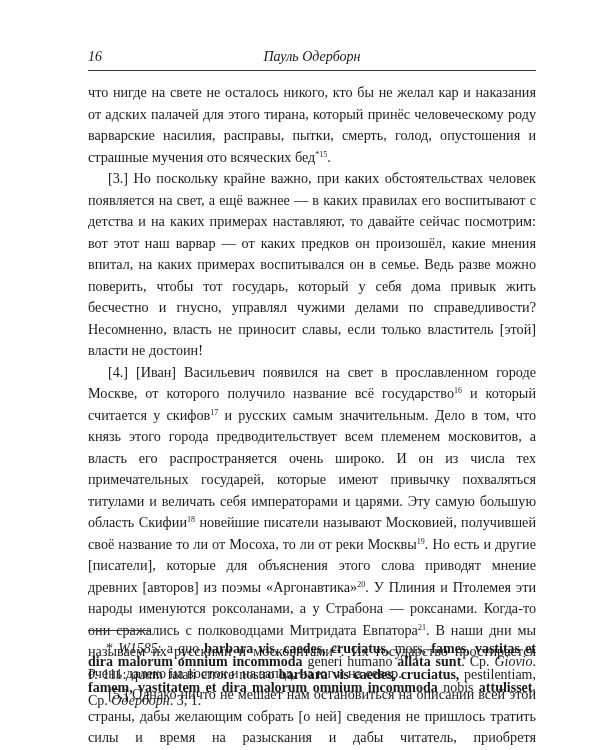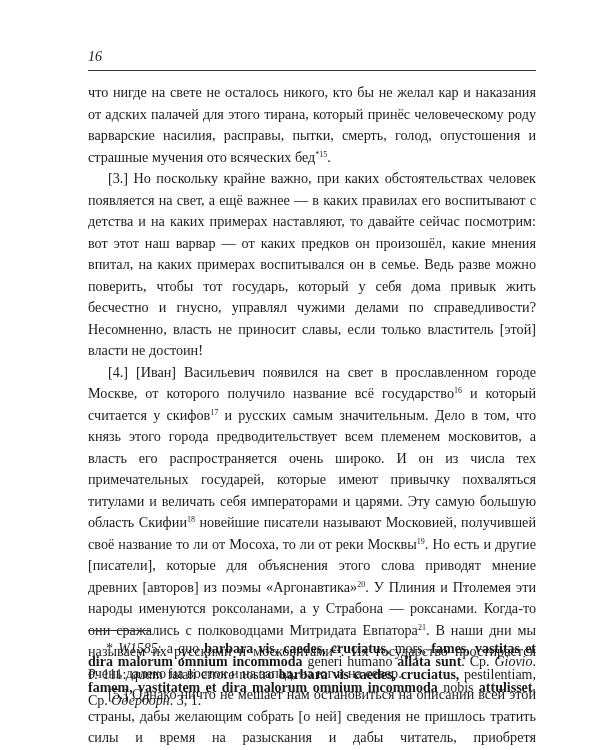--- a/index.html
+++ b/index.html
@@ -22,20 +22,21 @@
   .footnotes p { margin: 0; text-indent: 18px; }
   .footnotes b { font-weight: bold; }
   .footnotes i { font-style: italic; }
 </style>
 </head>
 <body>
 
 <div class="page">
   <div class="header">
     <span class="num">16</span>
+    <span class="title">Пауль Одерборн</span>
   </div>
   <div class="rule"></div>
 
   <div class="body">
     <p>что нигде на свете не осталось никого, кто бы не желал кар и наказания от адских палачей для этого тирана, который принёс человеческому роду варварские насилия, расправы, пытки, смерть, голод, опустошения и страшные мучения ото всяческих бед<sup>*15</sup>.</p>
     <p class="indent">[3.] Но поскольку крайне важно, при каких обстоятельствах человек появляется на свет, а ещё важнее — в каких правилах его воспитывают с детства и на каких примерах наставляют, то давайте сейчас посмотрим: вот этот наш варвар — от каких предков он произошёл, какие мнения впитал, на каких примерах воспитывался он в семье. Ведь разве можно поверить, чтобы тот государь, который у себя дома привык жить бесчестно и гнусно, управлял чужими делами по справедливости? Несомненно, власть не приносит славы, если только властитель [этой] власти не достоин!</p>
     <p class="indent">[4.] [Иван] Васильевич появился на свет в прославленном городе Москве, от которого получило название всё государство<sup>16</sup> и который считается у скифов<sup>17</sup> и русских самым значительным. Дело в том, что князь этого города предводительствует всем племенем московитов, а власть его распространяется очень широко. И он из числа тех примечательных государей, которые имеют привычку похваляться титулами и величать себя императорами и царями. Эту самую большую область Скифии<sup>18</sup> новейшие писатели называют Московией, получившей своё название то ли от Мосоха, то ли от реки Москвы<sup>19</sup>. Но есть и другие [писатели], которые для объяснения этого слова приводят мнение древних [авторов] из поэмы «Аргонавтика»<sup>20</sup>. У Плиния и Птолемея эти народы именуются роксоланами, а у Страбона — роксанами. Когда-то они сражались с полководцами Митридата Евпатора<sup>21</sup>. В наши дни мы называем их русскими и московитами<sup>22</sup>. Их государство простирается очень далеко на восток и на запад, на юг и на север.</p>
     <p class="indent">[5.] Однако ничто не мешает нам остановиться на описании всей этой страны, дабы желающим собрать [о ней] сведения не пришлось тратить силы и время на разыскания и дабы читатель, приобретя предварительные познания, извлёк из последующего [повествования] больше пользы и удовольствия. Племя московитов получило своё название от города Москвы,</p>
   </div>
 

